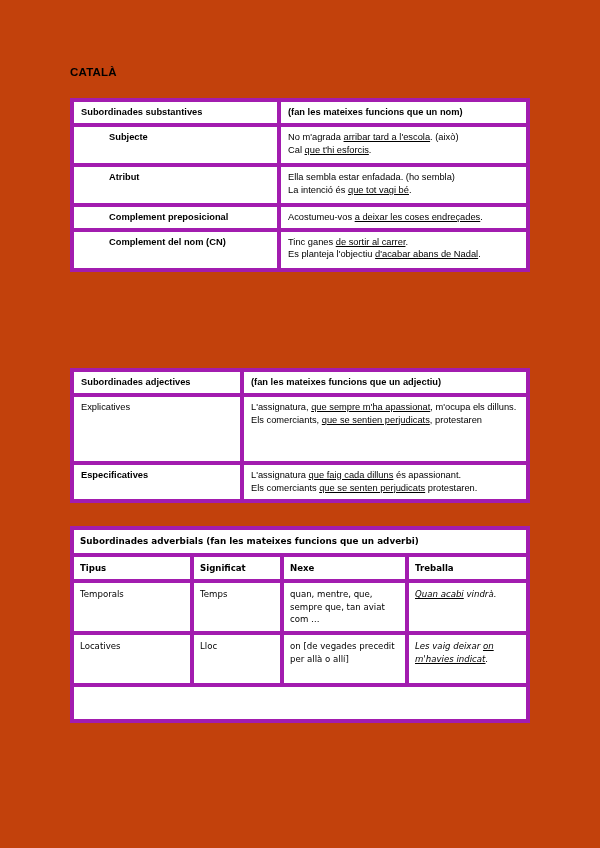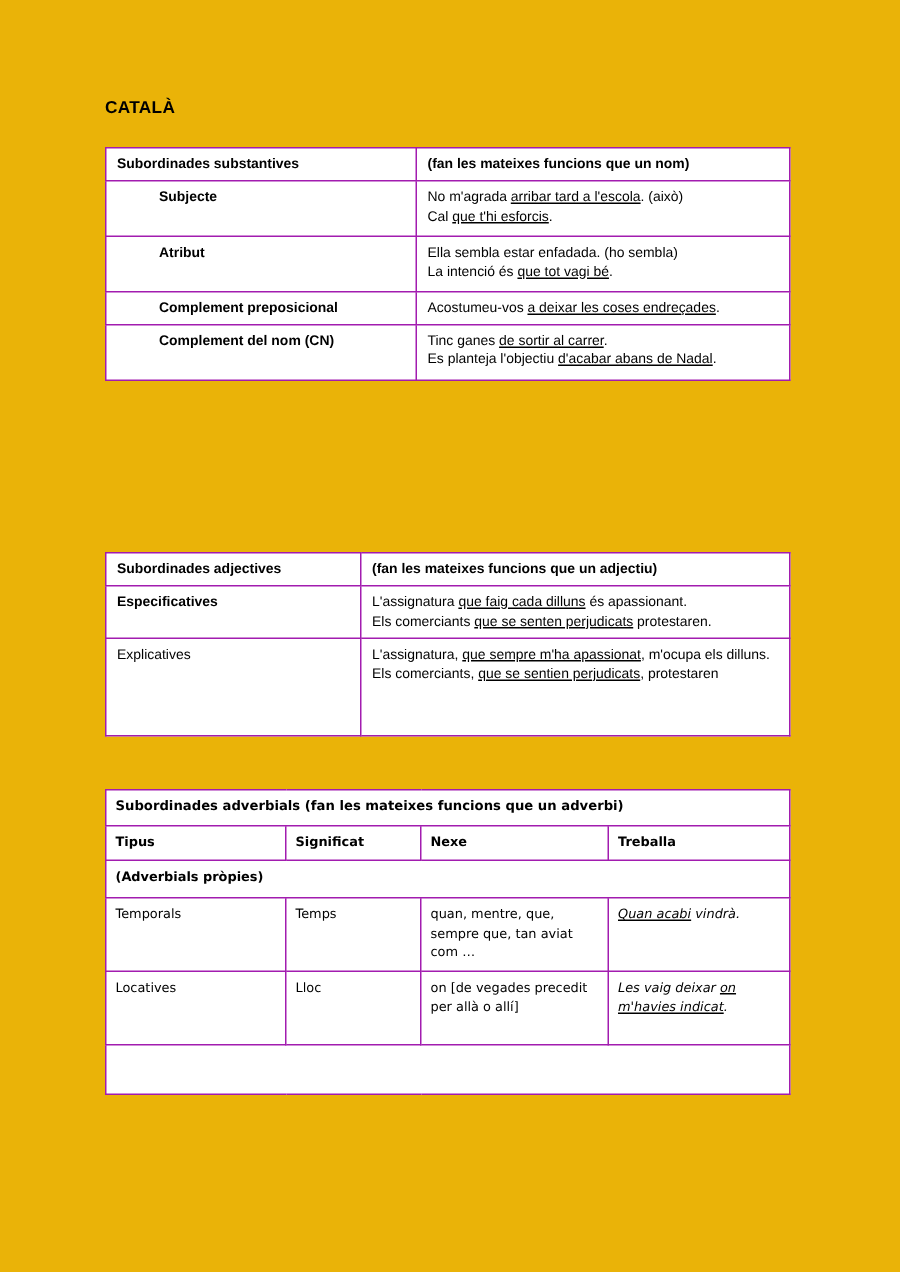--- a/index.html
+++ b/index.html
@@ -15,42 +15,42 @@
     color: #000000;
     -webkit-font-smoothing: none;
   }
   .page {
     position: relative;
     width: 600px;
     height: 848px;
     box-sizing: border-box;
     padding: 0;
     overflow: hidden;
-    background: #eab308;
+    background: #c2410c;
   }
 
   
   .doc-title {
     position: absolute;
     left: 70px;
     top: 66px;
     font-size: 11.5px;
     font-weight: bold;
     letter-spacing: 0.2px;
   }
 
   
   table.grid {
     position: absolute;
     border-collapse: collapse;
     table-layout: fixed;
     background: #ffffff;
   }
   table.grid, table.grid td {
-    border: 1px solid #a21caf;
+    border: 4px solid #a21caf;
   }
   table.grid td {
     vertical-align: top;
     padding: 4px 6px 4px 7px;
     font-size: 9.3px;
     line-height: 1.38;
   }
   .b { font-weight: bold; }
   .u { text-decoration: underline; }
   .it { font-style: italic; }
@@ -156,31 +156,31 @@
     <colgroup>
         <col class="c1">
         <col class="c2">
       </colgroup>
     <tbody>
       <tr class="header">
         <td>Subordinades adjectives</td>
         <td>(fan les mateixes funcions que un adjectiu)</td>
       </tr>
       <tr>
+        <td style="height:56px">Explicatives</td>
+        <td>
+          <span><span>L'assignatura, </span><span class="u">que sempre m'ha apassionat</span><span>, m'ocupa els dilluns.</span></span><br>
+          <span><span>Els comerciants, </span><span class="u">que se sentien perjudicats</span><span>, protestaren</span></span>
+        </td>
+      </tr>
+      <tr>
         <td class="b" style="height:26px">Especificatives</td>
         <td>
           <span><span>L'assignatura </span><span class="u">que faig cada dilluns</span><span> és apassionant.</span></span><br>
           <span><span>Els comerciants </span><span class="u">que se senten perjudicats</span><span> protestaren.</span></span>
-        </td>
-      </tr>
-      <tr>
-        <td style="height:56px">Explicatives</td>
-        <td>
-          <span><span>L'assignatura, </span><span class="u">que sempre m'ha apassionat</span><span>, m'ocupa els dilluns.</span></span><br>
-          <span><span>Els comerciants, </span><span class="u">que se sentien perjudicats</span><span>, protestaren</span></span>
         </td>
       </tr>
     </tbody>
   </table>
 
   <table class="grid" id="table-adverbials">
     <colgroup>
         <col class="c1">
         <col class="c2">
         <col class="c3">
@@ -189,23 +189,20 @@
     <tbody>
       <tr class="title-row">
         <td colspan="4">Subordinades adverbials (fan les mateixes funcions que un adverbi)</td>
       </tr>
       <tr class="header">
         <td>Tipus</td>
         <td>Significat</td>
         <td>Nexe</td>
         <td>Treballa</td>
       </tr>
-      <tr class="group">
-        <td colspan="4">(Adverbials pròpies)</td>
-      </tr>
       <tr class="body">
         <td>Temporals</td>
         <td>Temps</td>
         <td>quan, mentre, que, sempre que, tan aviat com …</td>
         <td><span class="it"></span><span class="itu">Quan acabi</span><span class="it"> vindrà.</span></td>
       </tr>
       <tr class="body">
         <td>Locatives</td>
         <td>Lloc</td>
         <td>on [de vegades precedit per allà o allí]</td>

